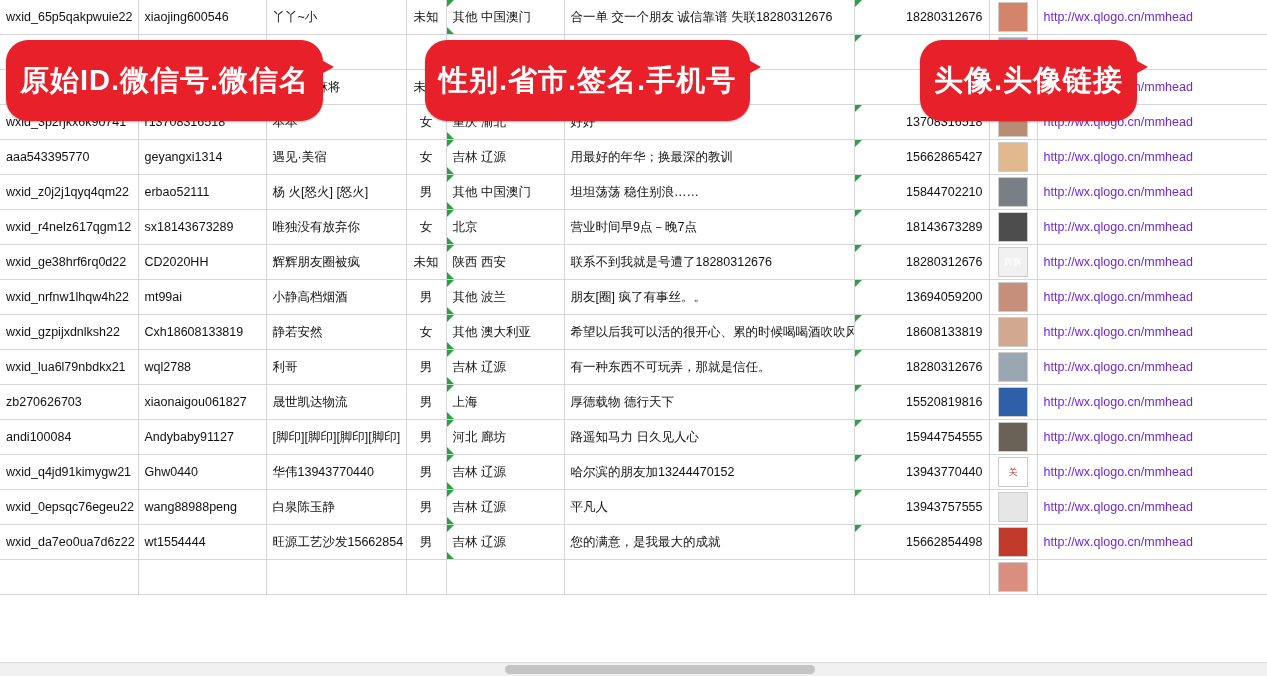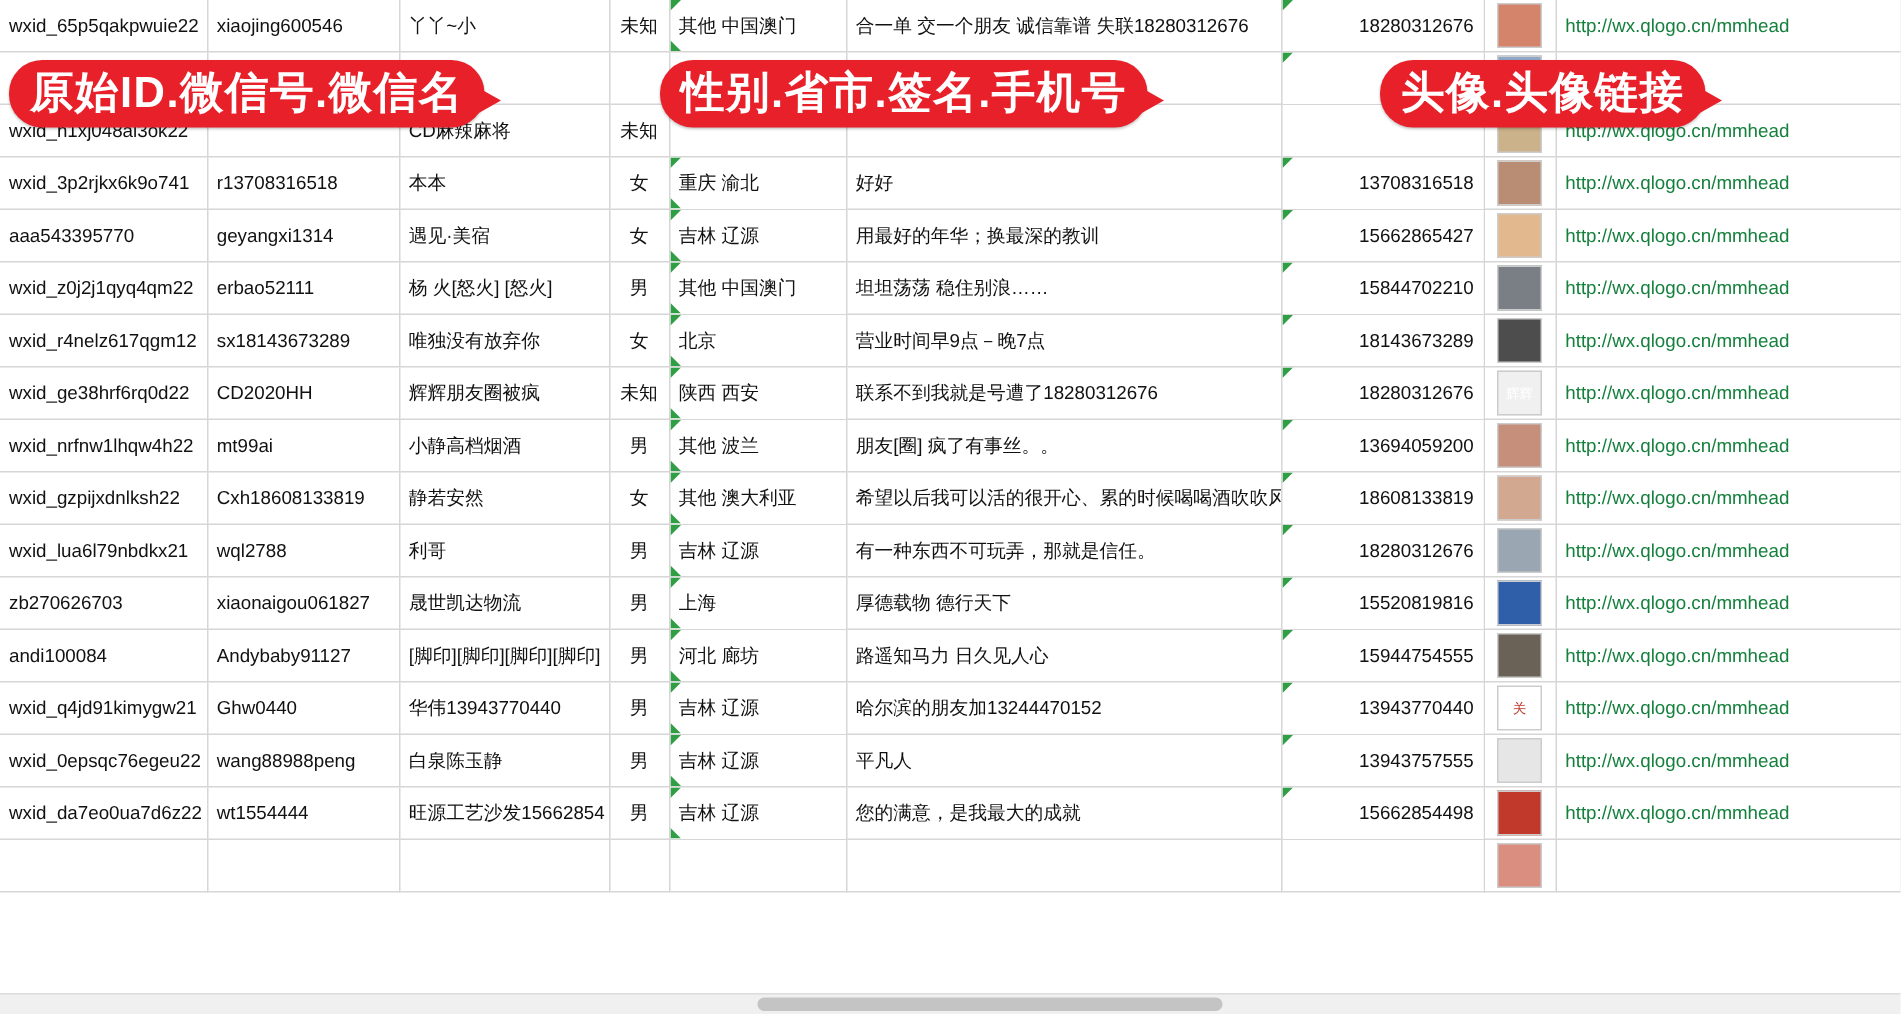--- a/index.html
+++ b/index.html
@@ -47,21 +47,21 @@
   col.c-name   { width: 140px; }
   col.c-sex    { width: 40px; }
   col.c-prov   { width: 118px; }
   col.c-sign   { width: 290px; }
   col.c-phone  { width: 135px; }
   col.c-avatar { width: 48px; }
   col.c-link   { width: 230px; }
 
   td.origid { padding-left: 4px; }
   td.sex { text-align: center; padding-left: 6px; }
-  td.link { color: #15803d; margin-left: 24px; }
+  td.link { color: #6d28d9; margin-left: 24px; }
   td.avatar {
     padding: 0;
     text-align: center;
     vertical-align: middle;
   }
   .thumb {
     width: 30px;
     height: 30px;
     display: inline-block;
     vertical-align: middle;
@@ -106,28 +106,28 @@
   td.phone { position: relative; text-align: right; }
 
   
   .banner {
     position: absolute;
     background: #e8202a;
     color: #ffffff;
     font-weight: bold;
     font-size: 29px;
     letter-spacing: 1px;
-    padding: 6px 14px;
+    padding: 24px 14px;
     border-radius: 22px;
     white-space: nowrap;
     line-height: 1.15;
     box-shadow: 0 1px 2px rgba(0,0,0,.25);
   }
   #banner-1 { left: 6px;  top: 40px; }
-  #banner-2 { left: 440px; top: 40px; }
+  #banner-2 { left: 425px; top: 40px; }
   #banner-3 { left: 920px; top: 40px; }
   .banner .tail {
     position: absolute;
     right: -11px;
     top: 18px;
     width: 0; height: 0;
     border-left: 16px solid #e8202a;
     border-top: 9px solid transparent;
     border-bottom: 9px solid transparent;
   }

